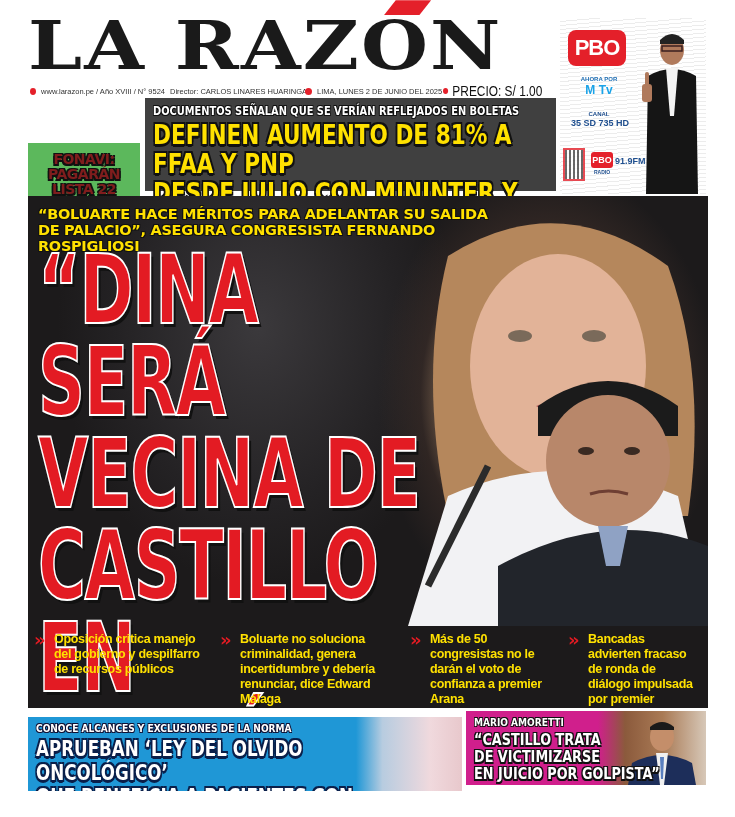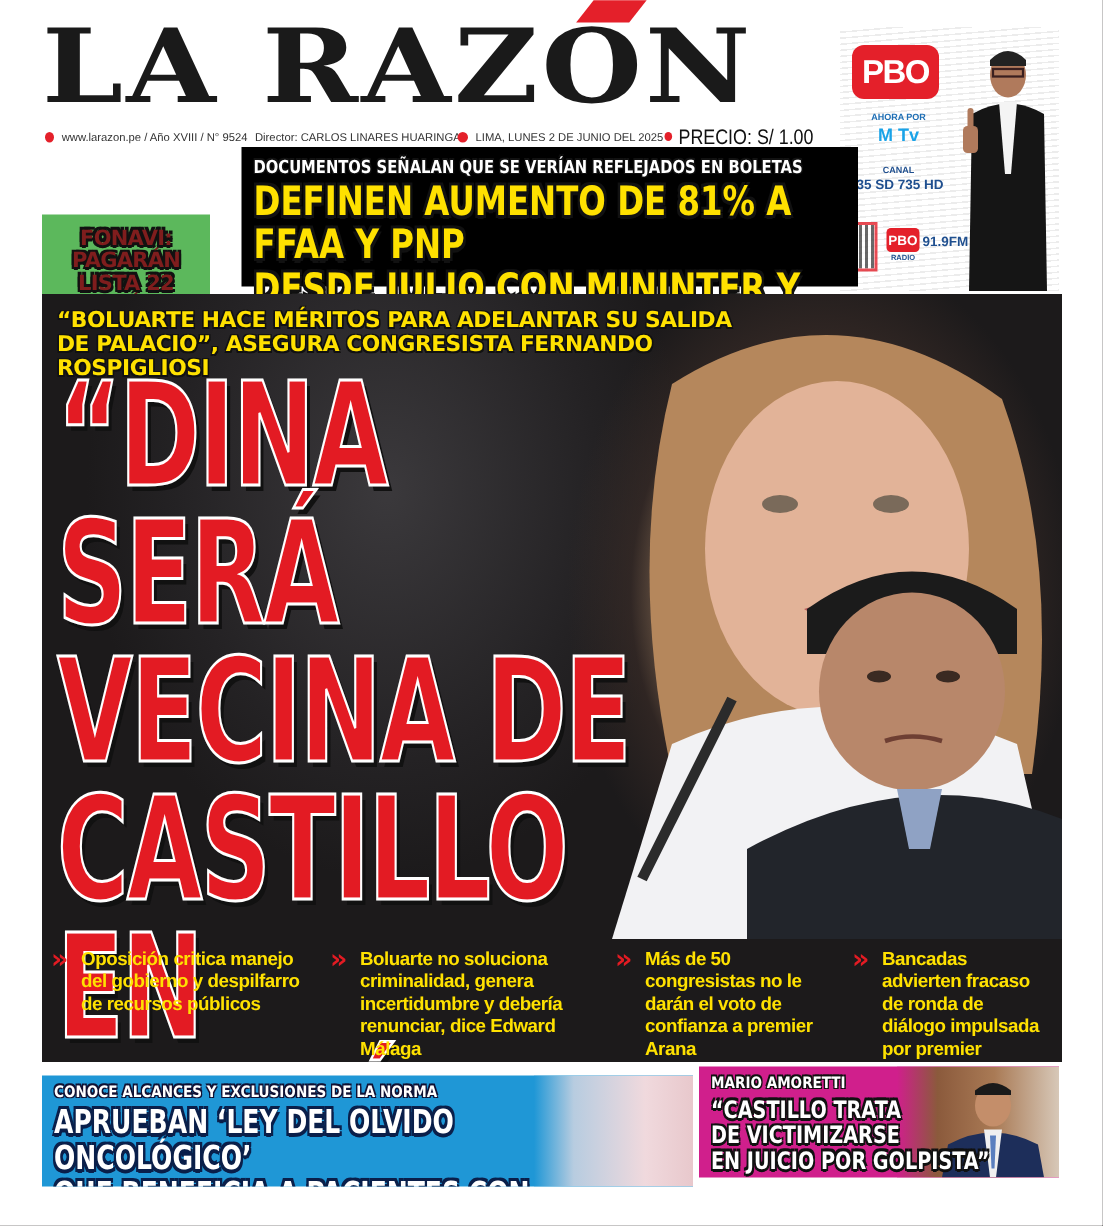--- a/index.html
+++ b/index.html
@@ -66,21 +66,21 @@
     position: absolute; left: 28px; top: 98px; width: 112px; height: 93px;
     background: #5cb85c; display: flex; align-items: center; justify-content: center;
     text-align: center; color: #7f1d1d; font-weight: bold; font-size: 14px; line-height: 15px;
     text-shadow: -1.5px -1.5px 0 #111, 1.5px -1.5px 0 #111, -1.5px 1.5px 0 #111, 1.5px 1.5px 0 #111, 0 2px 0 #111;
     padding: 4px; white-space: pre-line;
     font-family: "DejaVu Sans", sans-serif; letter-spacing: -0.5px; margin-top: 45px;
   }
 
   .ffaa {
     position: absolute; left: 145px; top: 98px; width: 411px; height: 93px;
-    background: #000000; padding: 6px 8px; margin-left: 16px;
+    background: #404040; padding: 6px 8px;
   }
   .ffaa .kicker {
     font-size: 12px; color: #fff; font-weight: bold; white-space: nowrap;
     text-shadow: -1px -1px 0 #111, 1px -1px 0 #111, -1px 1px 0 #111, 1px 1px 0 #111;
     transform: scaleX(0.82); transform-origin: left center; font-family: "DejaVu Sans", sans-serif;
   }
   .ffaa .headline {
     margin-top: 2px; font-size: 27px; line-height: 29px; color: #ffe100; font-weight: bold;
     font-family: "DejaVu Sans", sans-serif; white-space: pre-line;
     transform: scaleX(0.8); transform-origin: left top; width: 500px;

